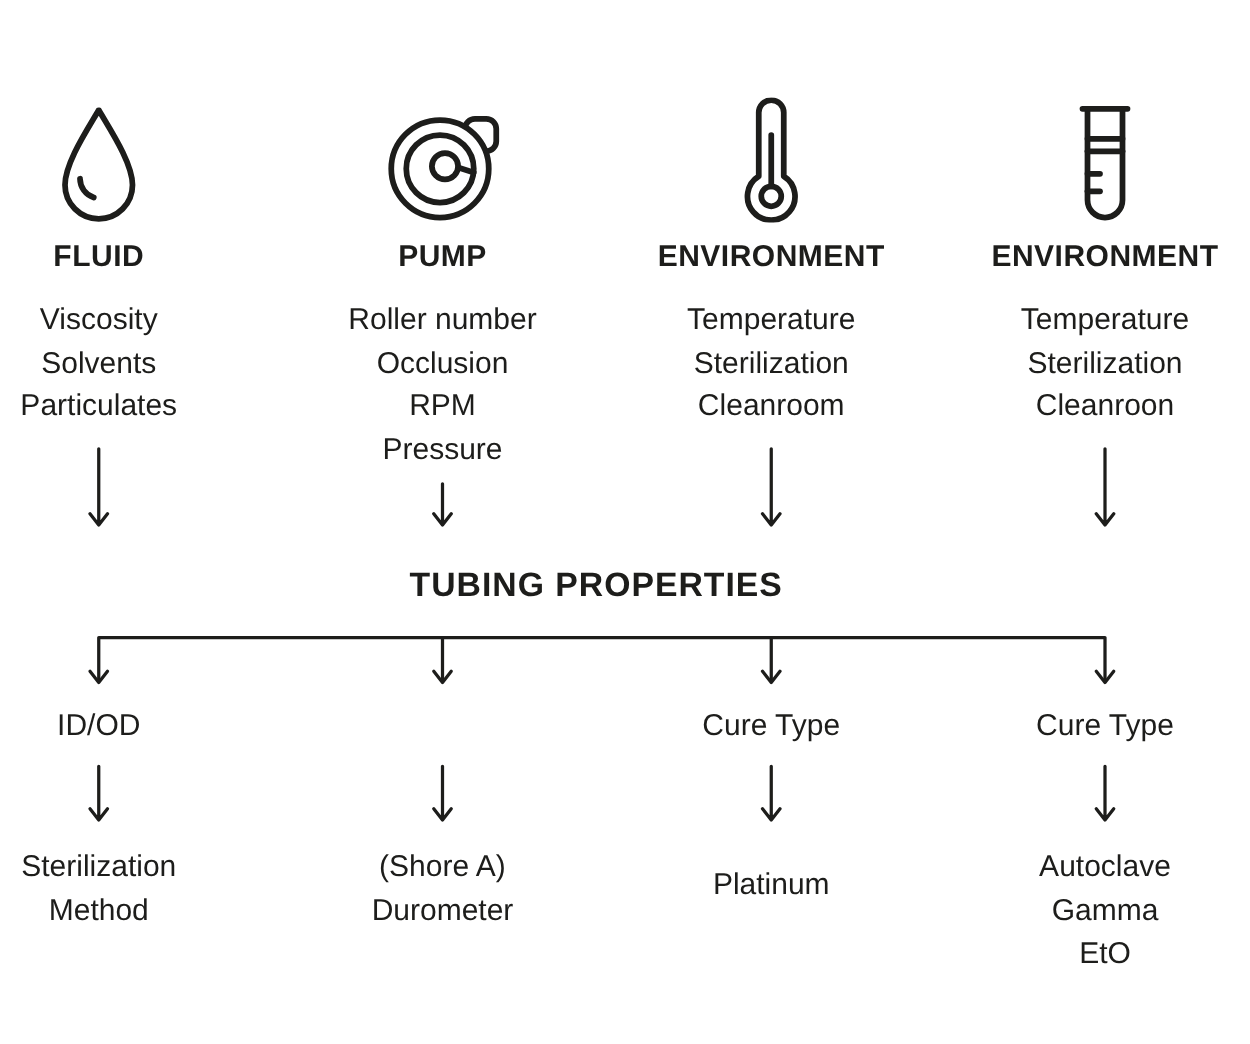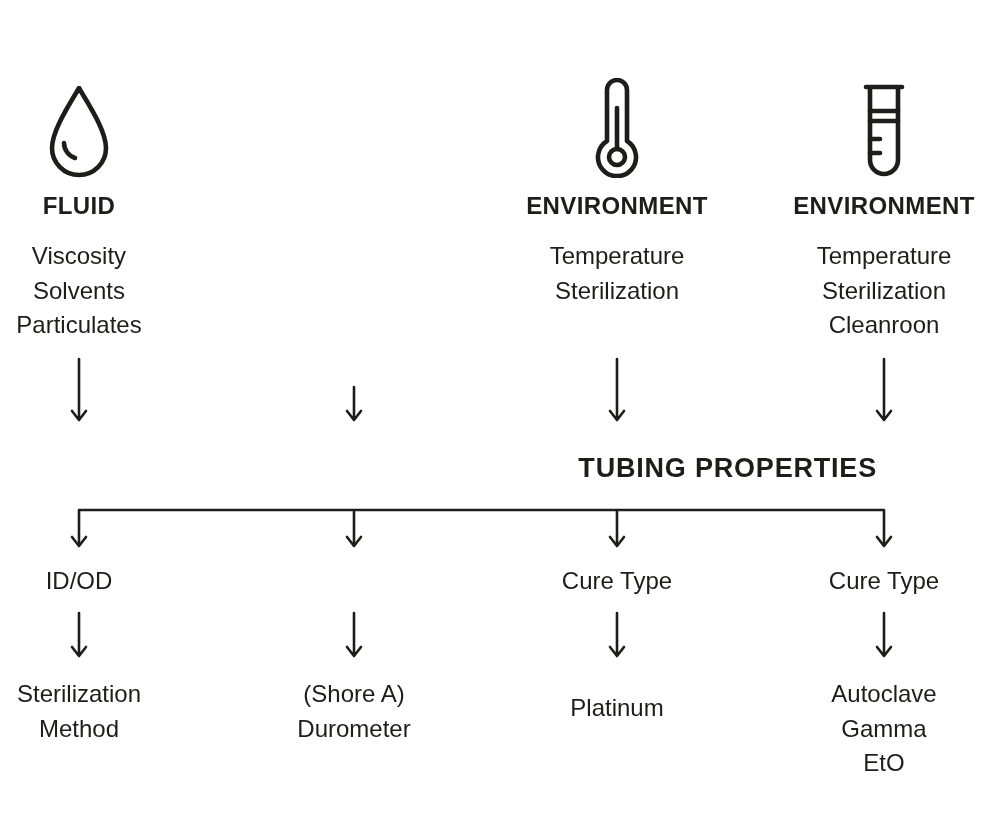--- a/index.html
+++ b/index.html
@@ -9,21 +9,21 @@
   .canvas{ position:relative; width:1000px; height:835px; background:#fff; overflow:hidden;margin-top:16px; }
 
   .col{ position:absolute; top:0; width:240px; text-align:center; }
   .icon-box{ margin-top:62px; height:100px; display:flex; align-items:flex-end; justify-content:center; }
   .icon-box svg{ display:block; }
   .col-header{ margin-top:13px; font-size:24px; line-height:30px; font-weight:bold; letter-spacing:.4px; }
   .factors{ margin-top:18px; }
   .factor{ font-size:24px; line-height:34.5px; }
 
   .arrow{ position:absolute; }
-  .big-title{ position:absolute; top:436px; left:77px; width:800px; text-align:right;
+  .big-title{ position:absolute; top:436px; left:77px; width:800px; text-align:center;
               font-size:27px; line-height:32px; font-weight:bold; letter-spacing:.8px; }
 
   .out-col{ position:absolute; top:550px; width:240px; text-align:center; }
   .out-prop{ font-size:24px; line-height:30px; }
   .detail{ position:absolute; width:240px; text-align:center; }
   .detail-line{ font-size:24px; line-height:34.5px; }
 
   svg.lineart{ stroke:var(--ink); fill:none; stroke-linecap:round; stroke-linejoin:round; }
 </style>
 </head>
@@ -39,33 +39,52 @@
       </svg>
     </div>
     <div class="col-header">FLUID</div>
     <div class="factors">
       <div class="factor">Viscosity</div>
       <div class="factor">Solvents</div>
       <div class="factor">Particulates</div>
     </div>
   </div>
 
+  <div class="col" style="left:234px">
+    <div class="icon-box">
+      <svg class="lineart" width="92" height="86" viewBox="0 0 92 86" stroke-width="4.6">
+        <rect x="64" y="3" width="25" height="26" rx="8"></rect>
+        <circle cx="44" cy="43" r="39" fill="#fff"></circle>
+        <circle cx="44" cy="43" r="27"></circle>
+        <circle cx="48" cy="41" r="10.5"></circle>
+        <path d="M58.5 42 L71 46"></path>
+      </svg>
+    </div>
+    <div class="col-header">PUMP</div>
+    <div class="factors">
+      <div class="factor">Roller number</div>
+      <div class="factor">Occlusion</div>
+      <div class="factor">RPM</div>
+      <div class="factor">Pressure</div>
+    </div>
+  </div>
 
   <div class="col" style="left:497px">
     <div class="icon-box">
       <svg class="lineart" width="52" height="100" viewBox="0 0 52 100" stroke-width="4.6">
         <path d="M16 63 L16 12 A10 10 0 0 1 36 12 L36 63 A19 19 0 1 1 16 63 Z"></path>
         <circle cx="26" cy="79" r="8"></circle>
         <path d="M26 30 L26 71"></path>
       </svg>
     </div>
     <div class="col-header">ENVIRONMENT</div>
     <div class="factors">
       <div class="factor">Temperature</div>
       <div class="factor">Sterilization</div>
+      <div class="factor">Cleanroom</div>
     </div>
   </div>
 
   <div class="col" style="left:764px">
     <div class="icon-box">
       <svg class="lineart" width="44" height="96" viewBox="0 0 44 96" stroke-width="4.6">
         <path d="M8 6 V78 A14 14 0 0 0 36 78 V6"></path>
         <path d="M4 5 H40"></path>
         <path d="M8 29 H36"></path>
         <path d="M8 39 H36"></path>

